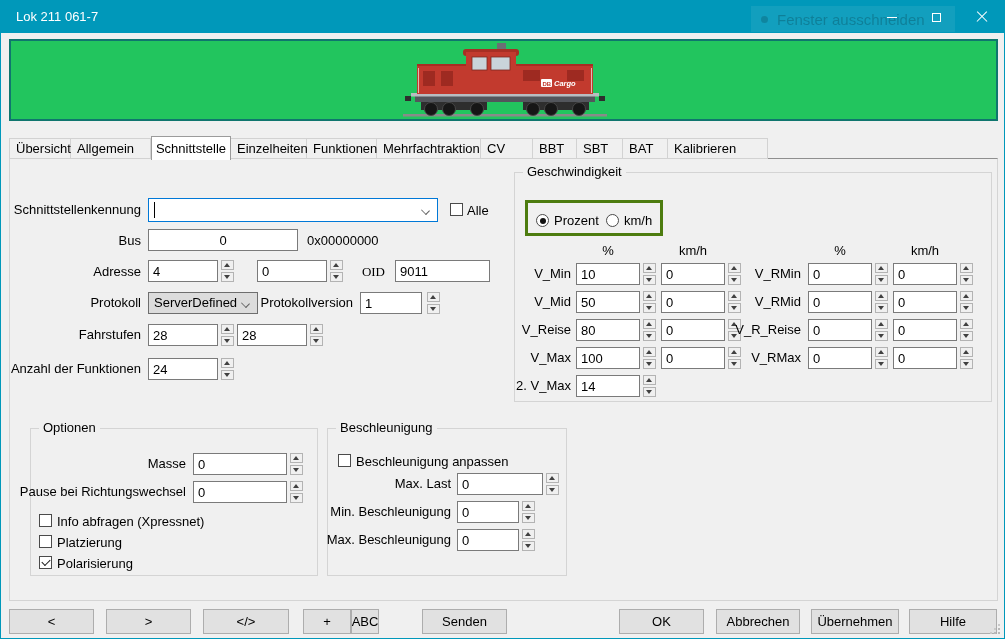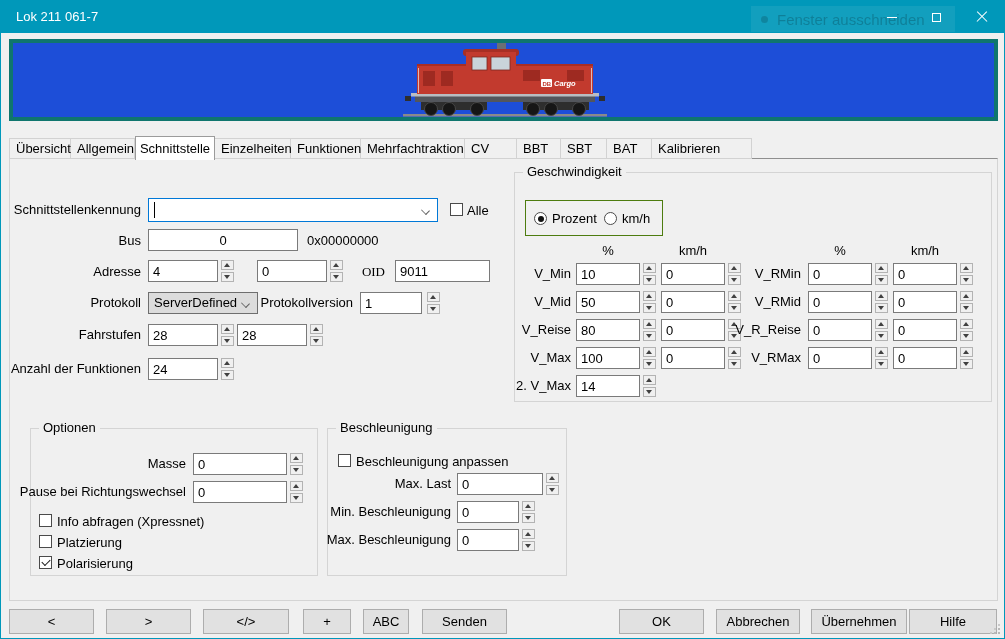--- a/index.html
+++ b/index.html
@@ -17,30 +17,30 @@
   .caption-buttons { position:absolute; right:0; top:0; height:32px; display:flex; z-index:2; }
   .capbtn { width:45px; height:32px; display:flex; align-items:center; justify-content:center; cursor:default; }
   .glyph-min { width:10px; height:1px; background:#fff; display:block; }
   .glyph-max { width:9px; height:9px; border:1px solid #fff; display:block; }
   .glyph-close { position:relative; width:12px; height:12px; display:block; }
   .glyph-close::before, .glyph-close::after { content:""; position:absolute; left:-1px; top:5px; width:14px; height:1.4px; background:#fff; }
   .glyph-close::before { transform:rotate(45deg); }
   .glyph-close::after  { transform:rotate(-45deg); }
 
   
-  .image-panel { position:absolute; left:8px; top:38px; width:989px; height:82px; background:#1d4ed8;
-                 border:4px solid #0f766e; display:flex; align-items:center; justify-content:center; }
+  .image-panel { position:absolute; left:8px; top:38px; width:989px; height:82px; background:#22c55e;
+                 border:2px solid #0f766e; display:flex; align-items:center; justify-content:center; }
 
   
   .tabstrip { position:absolute; left:8px; top:136px; height:22px; display:flex; align-items:flex-end; z-index:4; }
   .tab { height:21px; background:#f0f0f0; border:1px solid #d2d2d2; border-left:none; display:flex; align-items:center;
          padding:0 6px; font-size:13px; white-space:nowrap; cursor:default; }
   .tab:first-child { border-left:1px solid #d2d2d2; }
   .tab.active { height:24px; background:#ffffff; border:1px solid #9b9b9b; border-bottom:none; margin-bottom:-1px; z-index:5; }
-  .tw0{width:62px}.tw1{width:64px}.tw2{width:80px;justify-content:center}.tw3{width:76px}.tw4{width:70px}
+  .tw0{width:62px}.tw1{width:80px}.tw2{width:80px;justify-content:center}.tw3{width:76px}.tw4{width:70px}
   .tw5{width:104px}.tw6{width:52px}.tw7{width:44px}.tw8{width:46px}.tw9{width:45px}.tw10{width:100px}
 
   
   .tab-page { position:absolute; left:8px; top:157px; width:989px; height:443px; background:#f0f0f0;
               border:1px solid #d4d4d4; border-top:1px solid #8f8f8f; }
 
   .lbl { position:absolute; font-size:13px; color:#000; white-space:nowrap; line-height:16px; pointer-events:none; }
   .lbl.r { text-align:right; }
 
   .field { position:absolute; height:22px; border:1px solid #7a7a7a; background:#fff; font-family:inherit;
@@ -64,21 +64,21 @@
   .dropdown .chevron { top:7px; }
 
   .cb { position:absolute; width:13px; height:13px; background:#fff; border:1px solid #4a4a4a; }
   .cb.checked::after { content:""; position:absolute; left:2px; top:2px; width:7px; height:4px;
                        border-left:1.6px solid #1a1a1a; border-bottom:1.6px solid #1a1a1a; transform:rotate(-45deg); }
   .radio { position:absolute; width:13px; height:13px; border:1px solid #4a4a4a; border-radius:50%; background:#fff; }
   .radio.sel::after { content:""; position:absolute; left:2.5px; top:2.5px; width:6px; height:6px; border-radius:50%; background:#111; }
 
   .group { position:absolute; border:1px solid #d4d4d4; }
   .gtitle { position:absolute; top:-9px; left:8px; background:#f0f0f0; padding:0 4px; font-size:13px; white-space:nowrap; }
-  .radiobox { position:absolute; border:1px solid #4d7c0f; background:#f0f0f0; }
+  .radiobox { position:absolute; border:3px solid #4d7c0f; background:#f0f0f0; }
 
   .btn { position:absolute; top:608px; height:25px; background:#e1e1e1; border:1px solid #adadad; font-size:13px;
          display:flex; align-items:center; justify-content:center; cursor:default; font-family:inherit; }
 
   .grip { position:absolute; right:4px; bottom:4px; width:10px; height:10px; }
   .grip::before { content:""; position:absolute; right:0; bottom:0; width:2px; height:2px; background:#b9b9b9;
                   box-shadow:-4px 0 #b9b9b9, 0 -4px #b9b9b9, -4px -4px #c9c9c9, -8px 0 #c9c9c9, 0 -8px #c9c9c9; }
 </style>
 </head>
 <body>
@@ -375,21 +375,21 @@
           <b class="up"></b>
           <b class="dn"></b>
         </span>
     </div>
   </div>
 
   <button class="btn" style="left:8px; width:85px;">&lt;</button>
   <button class="btn" style="left:105px; width:85px;">&gt;</button>
   <button class="btn" style="left:202px; width:86px;">&lt;/&gt;</button>
   <button class="btn" style="left:302px; width:48px;">+</button>
-  <button class="btn" style="left:362px; width:46px;">ABC</button>
+  <button class="btn" style="left:350px; width:28px;">ABC</button>
   <button class="btn" style="left:421px; width:85px;">Senden</button>
   <button class="btn" style="left:618px; width:85px;">OK</button>
   <button class="btn" style="left:715px; width:84px;">Abbrechen</button>
-  <button class="btn" style="left:810px; width:96px;">Übernehmen</button>
+  <button class="btn" style="left:810px; width:88px;">Übernehmen</button>
   <button class="btn" style="left:908px; width:88px;">Hilfe</button>
 
   <span class="grip"></span>
 </div>
 
 </body></html>

